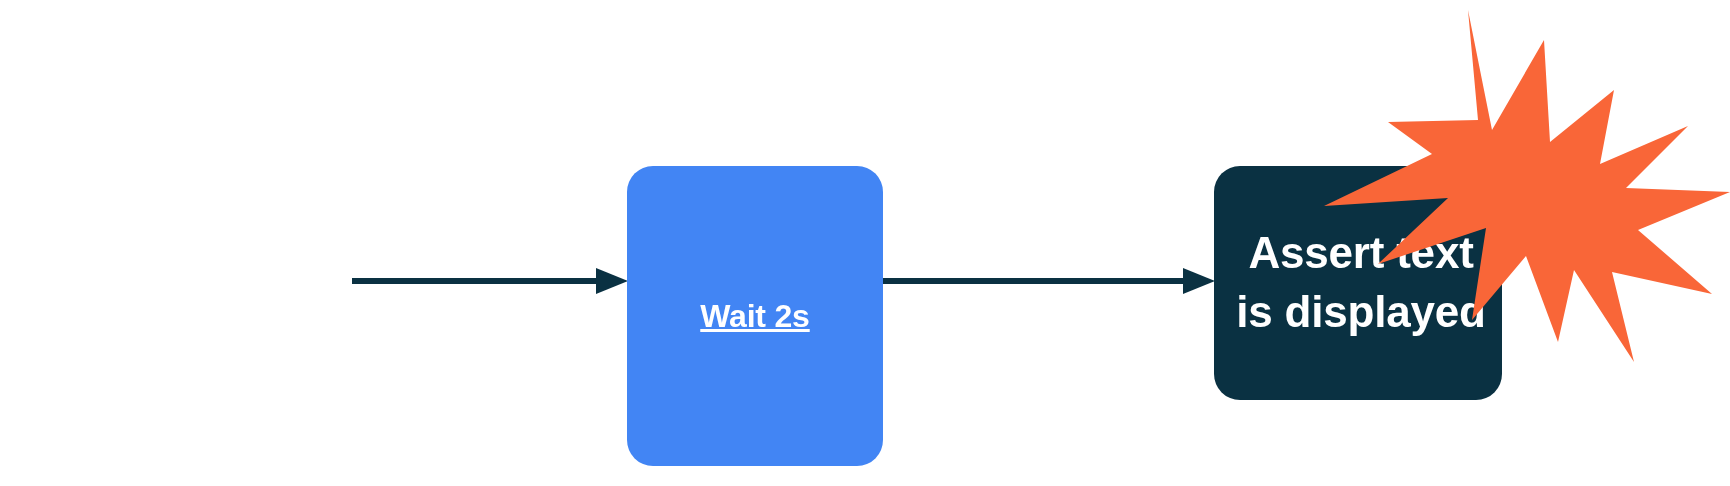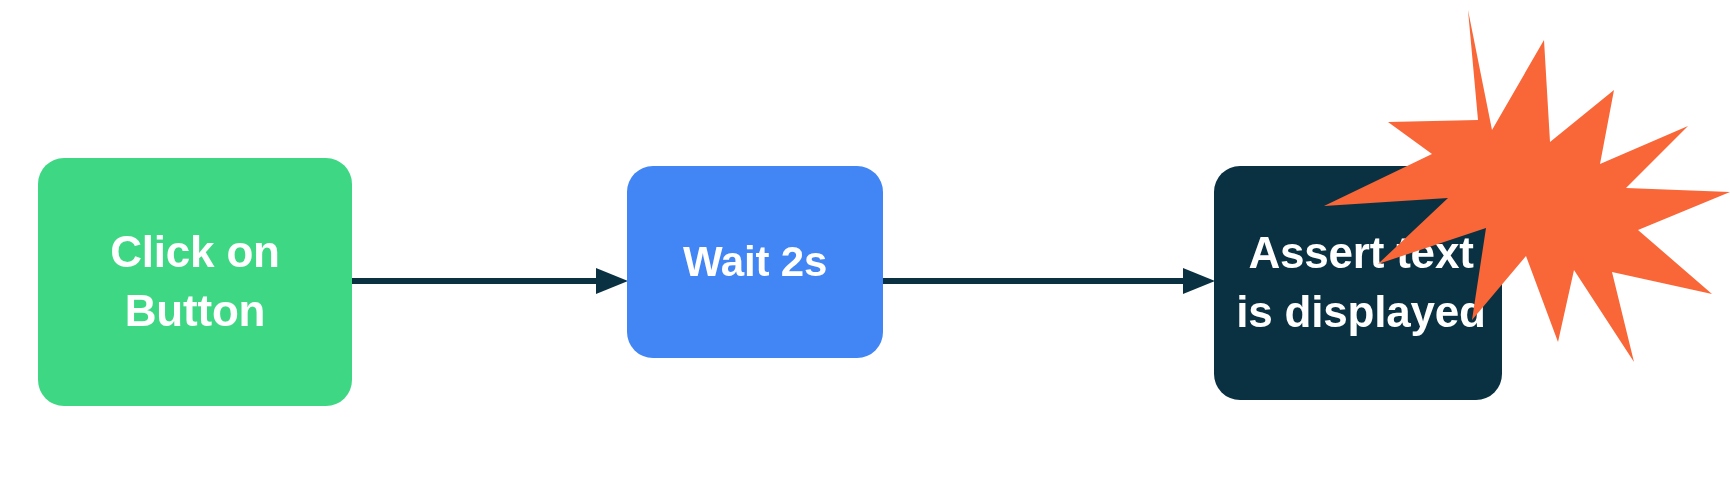--- a/index.html
+++ b/index.html
@@ -43,23 +43,24 @@
     top: 158px;
     width: 314px;
     height: 248px;
     background: #3ED884;
   }
 
   #node-wait {
     left: 627px;
     top: 166px;
     width: 256px;
-    height: 192px;
+    height: 300px;
     background: #4285F4;
-    font-size: 42px;
+    font-size: 32px;
+    text-decoration: underline;
   }
 
   #node-assert {
     left: 1214px;
     top: 166px;
     width: 288px;
     height: 234px;
     background: #0A3142;
     padding-left: 6px;
   }
@@ -108,24 +109,20 @@
     width: 100%;
     height: 100%;
     overflow: visible;
   }
 </style>
 </head>
 <body>
 
 <div id="diagram-canvas">
 
-  <div class="node" id="node-click-on-button">
-    <span class="node-label">Click on
-Button</span>
-  </div>
 
   <div class="connector" id="connector-1">
     <svg viewBox="0 0 276 26" preserveAspectRatio="none">
       <rect x="0" y="10" width="248" height="6" fill="#0A3142"></rect>
       <polygon points="244,0 276,13 244,26" fill="#0A3142"></polygon>
     </svg>
   </div>
 
   <div class="node" id="node-wait">
     <span class="node-label">Wait 2s</span>

